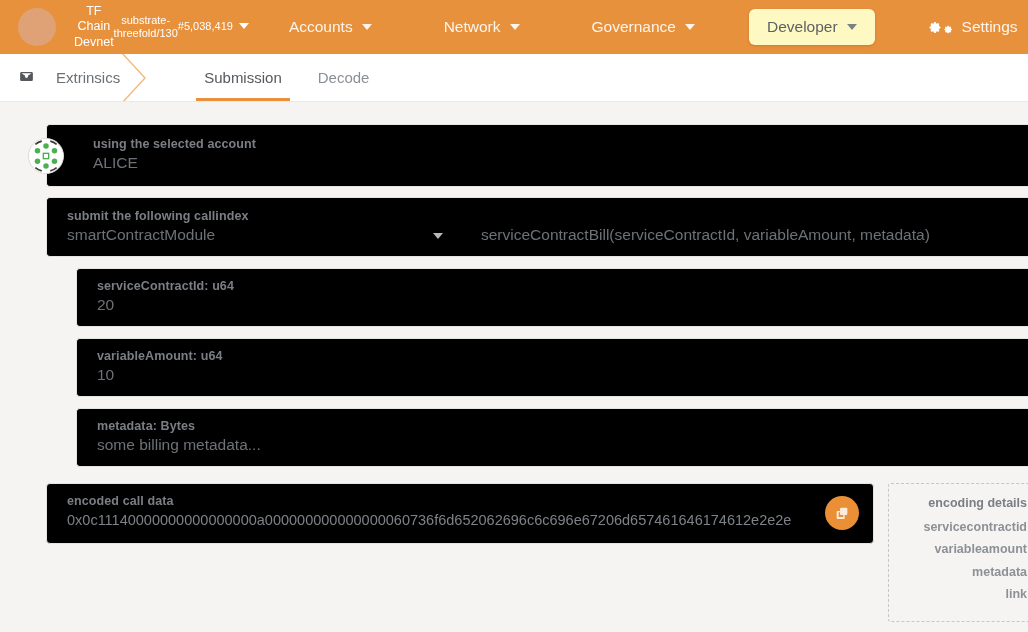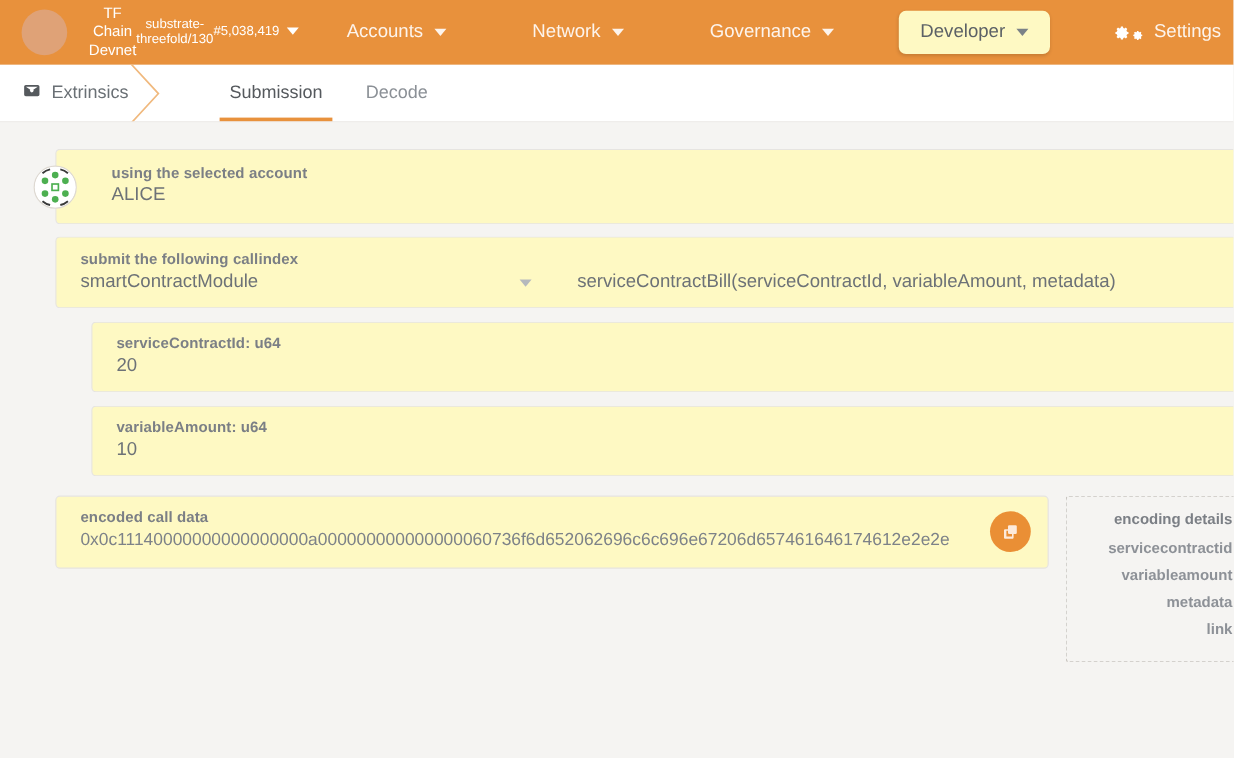--- a/index.html
+++ b/index.html
@@ -88,21 +88,21 @@
     height: 48px;
     background: #ffffff;
     display: flex;
     align-items: stretch;
     border-bottom: 1px solid #ebe9e6;
     position: relative;
   }
   .crumb {
     display: flex;
     align-items: center;
-    gap: 8px;
+    gap: 21px;
     padding: 0 28px 0 18px;
     color: #6a7075;
     font-size: 15px;
     position: relative;
   }
   .crumb-arrow {
     position: absolute;
     right: -1px; top: 0;
     width: 30px; height: 100%;
     overflow: hidden;
@@ -131,21 +131,21 @@
     background: #e8913c;
   }
 
   
   .content {
     padding: 22px 0 0 0;
     position: relative;
   }
 
   .card {
-    background: #fef9c3;
+    background: #000000;
     border: 1px solid #e6e4e1;
     border-radius: 4px;
     position: relative;
   }
 
   .acct-row {
     display: flex;
     align-items: flex-start;
     position: relative;
     margin-left: 28px;
@@ -381,20 +381,24 @@
   </div>
 
   <div class="card param-card">
     <div class="fld-label">serviceContractId: u64</div>
     <div class="fld-value">20</div>
   </div>
   <div class="card param-card">
     <div class="fld-label">variableAmount: u64</div>
     <div class="fld-value">10</div>
   </div>
+  <div class="card param-card">
+    <div class="fld-label">metadata: Bytes</div>
+    <div class="fld-value">some billing metadata...</div>
+  </div>
 
   <div class="encoded-wrap">
     <div class="encoded-col">
 
       <div class="card enc-card">
         <div class="fld-label">encoded call data</div>
         <div class="enc-hex">0x0c11140000000000000000a000000000000000060736f6d652062696c6c696e67206d657461646174612e2e2e</div>
         <div class="copy-btn">
           <span>
             <svg width="16" height="16" viewBox="0 0 24 24" aria-hidden="true">

